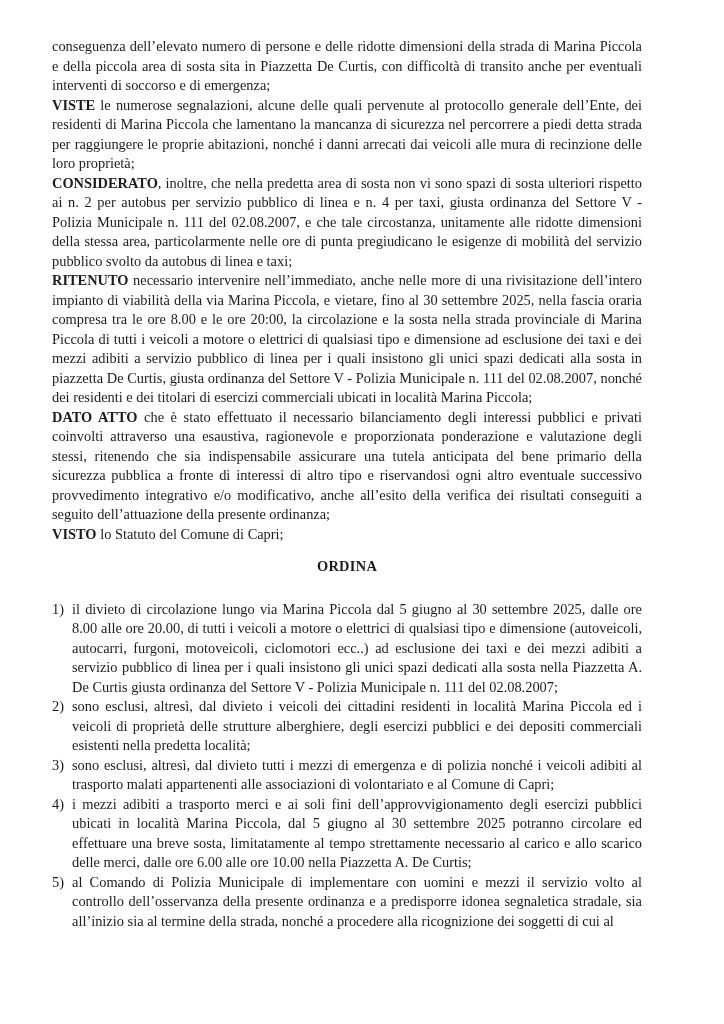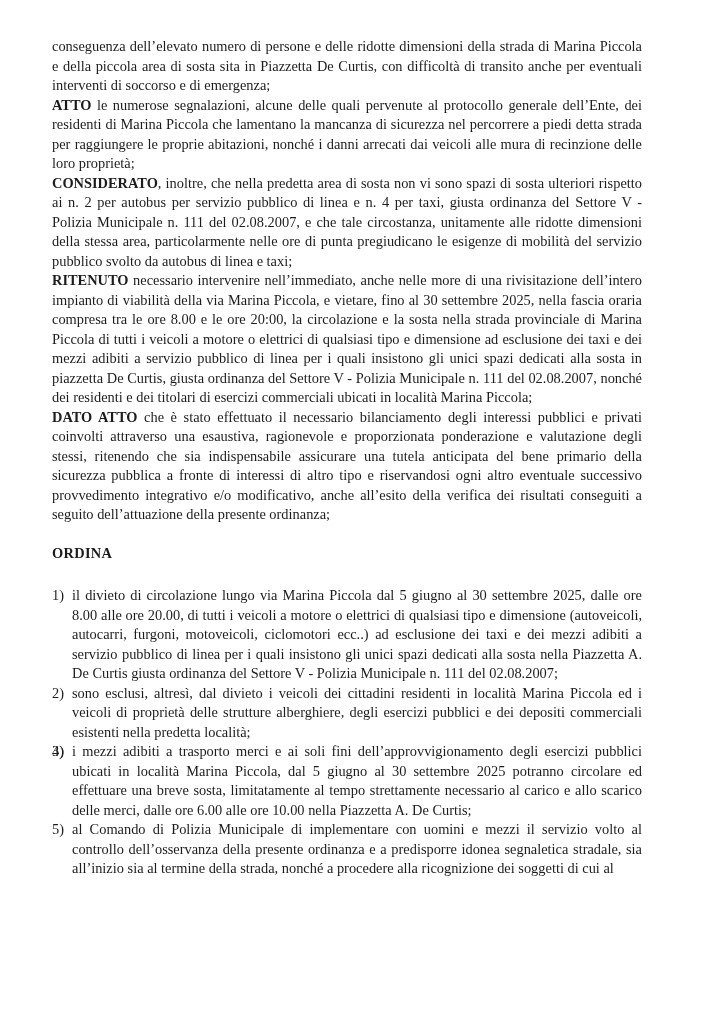--- a/index.html
+++ b/index.html
@@ -17,23 +17,24 @@
     font-family: "Liberation Serif", "DejaVu Serif", serif;
     font-size: 14.4px;
     line-height: 19.5px;
     color: #1c1c1c;
     text-align: justify;
   }
   .recital { margin: 0; }
   .recital b { font-weight: bold; }
   .ordina-heading {
     display: block;
+    text-align: center;
     font-weight: bold;
     letter-spacing: 0.3px;
-    margin-top: 19px;
+    margin-top: 13px;
     margin-bottom: 23px;
   }
   .ordina-list { }
   .ordina-item {
     position: relative;
     padding-left: 20px;
     margin: 0;
   }
   .ordina-item .num {
     position: absolute;
@@ -42,32 +43,33 @@
     text-align: left;
   }
 </style>
 </head>
 <body>
 
 <div class="page">
 
   <p class="recital"><b></b><span>conseguenza dell’elevato numero di persone e delle ridotte dimensioni della strada di Marina Piccola e della piccola area di sosta sita in Piazzetta De Curtis, con difficoltà di transito anche per eventuali interventi di soccorso e di emergenza;</span></p>
 
-  <p class="recital"><b>ATTO</b><span> le numerose segnalazioni, alcune delle quali pervenute al protocollo generale dell’Ente, dei residenti di Marina Piccola che lamentano la mancanza di sicurezza nel percorrere a piedi detta strada per raggiungere le proprie abitazioni, nonché i danni arrecati dai veicoli alle mura di recinzione delle loro proprietà;</span></p>
+  <p class="recital"><b>VISTE</b><span> le numerose segnalazioni, alcune delle quali pervenute al protocollo generale dell’Ente, dei residenti di Marina Piccola che lamentano la mancanza di sicurezza nel percorrere a piedi detta strada per raggiungere le proprie abitazioni, nonché i danni arrecati dai veicoli alle mura di recinzione delle loro proprietà;</span></p>
 
   <p class="recital"><b>CONSIDERATO</b><span>, inoltre, che nella predetta area di sosta non vi sono spazi di sosta ulteriori rispetto ai n. 2 per autobus per servizio pubblico di linea e n. 4 per taxi, giusta ordinanza del Settore V - Polizia Municipale n. 111 del 02.08.2007, e che tale circostanza, unitamente alle ridotte dimensioni della stessa area, particolarmente nelle ore di punta pregiudicano le esigenze di mobilità del servizio pubblico svolto da autobus di linea e taxi;</span></p>
 
   <p class="recital"><b>RITENUTO</b><span> necessario intervenire nell’immediato, anche nelle more di una rivisitazione dell’intero impianto di viabilità della via Marina Piccola, e vietare, fino al 30 settembre 2025, nella fascia oraria compresa tra le ore 8.00 e le ore 20:00, la circolazione e la sosta nella strada provinciale di Marina Piccola di tutti i veicoli a motore o elettrici di qualsiasi tipo e dimensione ad esclusione dei taxi e dei mezzi adibiti a servizio pubblico di linea per i quali insistono gli unici spazi dedicati alla sosta in piazzetta De Curtis, giusta ordinanza del Settore V - Polizia Municipale n. 111 del 02.08.2007, nonché dei residenti e dei titolari di esercizi commerciali ubicati in località Marina Piccola;</span></p>
 
   <p class="recital"><b>DATO ATTO</b><span> che è stato effettuato il necessario bilanciamento degli interessi pubblici e privati coinvolti attraverso una esaustiva, ragionevole e proporzionata ponderazione e valutazione degli stessi, ritenendo che sia indispensabile assicurare una tutela anticipata del bene primario della sicurezza pubblica a fronte di interessi di altro tipo e riservandosi ogni altro eventuale successivo provvedimento integrativo e/o modificativo, anche all’esito della verifica dei risultati conseguiti a seguito dell’attuazione della presente ordinanza;</span></p>
 
+  <p class="recital"><b>VISTO</b><span> lo Statuto del Comune di Capri;</span></p>
 
   <span class="ordina-heading">ORDINA</span>
 
   <div class="ordina-list">
     <p class="ordina-item"><span class="num">1)</span><span>il divieto di circolazione lungo via Marina Piccola dal 5 giugno al 30 settembre 2025, dalle ore 8.00 alle ore 20.00, di tutti i veicoli a motore o elettrici di qualsiasi tipo e dimensione (autoveicoli, autocarri, furgoni, motoveicoli, ciclomotori ecc..) ad esclusione dei taxi e dei mezzi adibiti a servizio pubblico di linea per i quali insistono gli unici spazi dedicati alla sosta nella Piazzetta A. De Curtis giusta ordinanza del Settore V - Polizia Municipale n. 111 del 02.08.2007;</span></p>
     <p class="ordina-item"><span class="num">2)</span><span>sono esclusi, altresì, dal divieto i veicoli dei cittadini residenti in località Marina Piccola ed i veicoli di proprietà delle strutture alberghiere, degli esercizi pubblici e dei depositi commerciali esistenti nella predetta località;</span></p>
-    <p class="ordina-item"><span class="num">3)</span></p>
+    <p class="ordina-item"><span class="num">3)</span><span>sono esclusi, altresì, dal divieto tutti i mezzi di emergenza e di polizia nonché i veicoli adibiti al trasporto malati appartenenti alle associazioni di volontariato e al Comune di Capri;</span></p>
     <p class="ordina-item"><span class="num">4)</span><span>i mezzi adibiti a trasporto merci e ai soli fini dell’approvvigionamento degli esercizi pubblici ubicati in località Marina Piccola, dal 5 giugno al 30 settembre 2025 potranno circolare ed effettuare una breve sosta, limitatamente al tempo strettamente necessario al carico e allo scarico delle merci, dalle ore 6.00 alle ore 10.00 nella Piazzetta A. De Curtis;</span></p>
     <p class="ordina-item"><span class="num">5)</span><span>al Comando di Polizia Municipale di implementare con uomini e mezzi il servizio volto al controllo dell’osservanza della presente ordinanza e a predisporre idonea segnaletica stradale, sia all’inizio sia al termine della strada, nonché a procedere alla ricognizione dei soggetti di cui al</span></p>
   </div>
 
 </div>
 
 </body></html>

